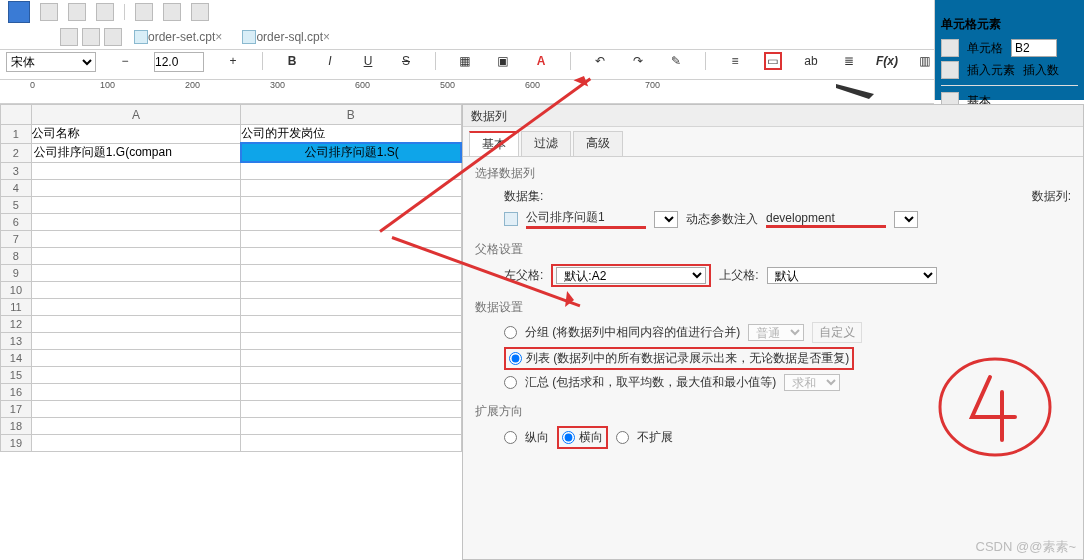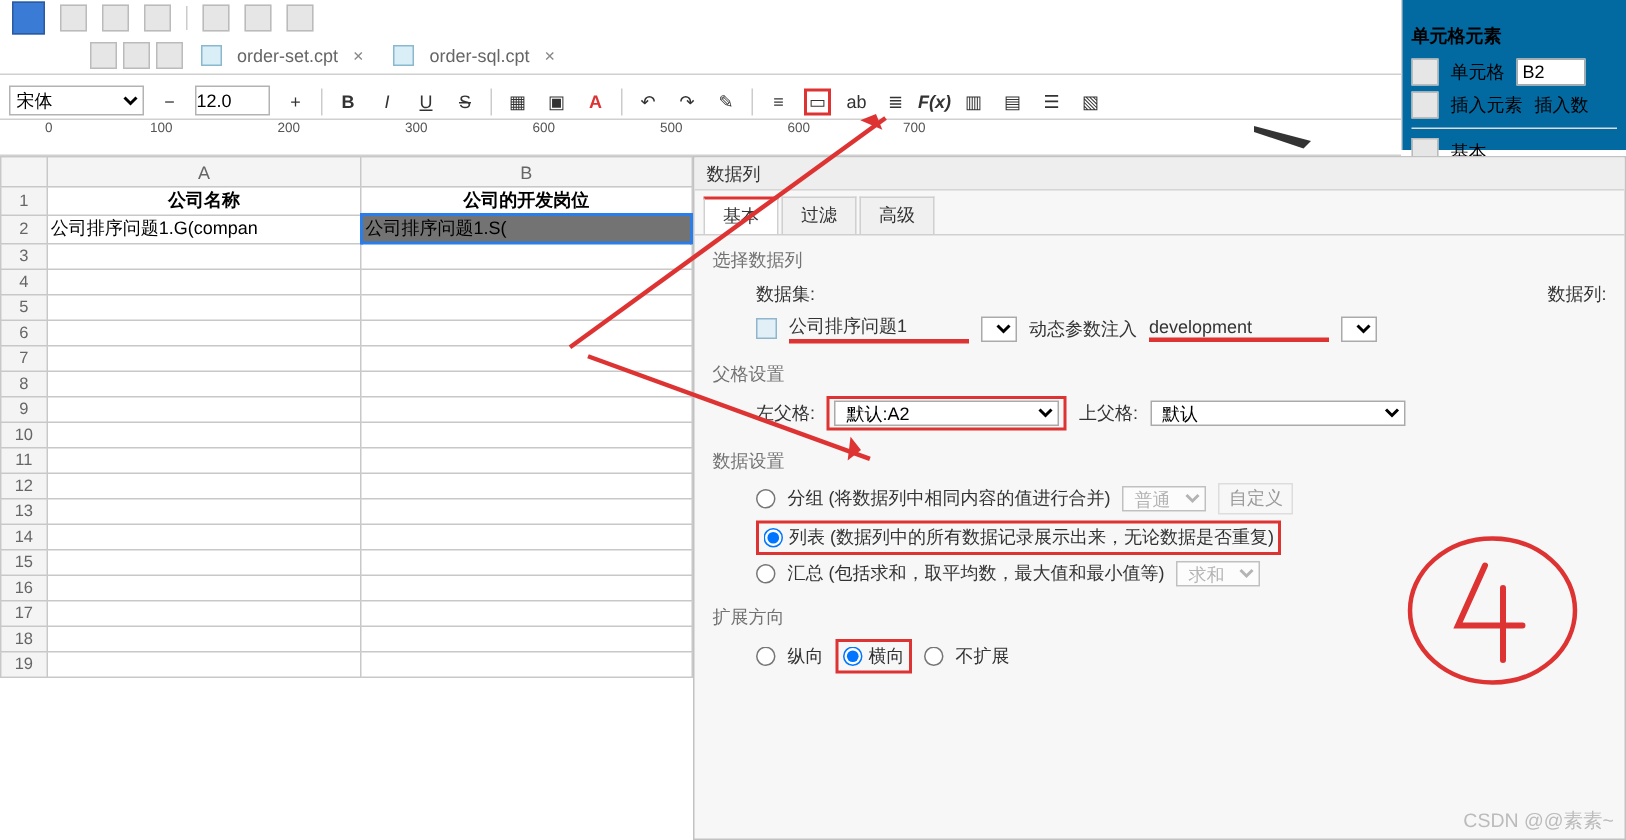--- a/index.html
+++ b/index.html
@@ -7,26 +7,26 @@
 
   
   .top-icons { display: flex; align-items: center; gap: 10px; padding: 4px 8px; height: 24px; }
   .top-icons .ic { width: 18px; height: 18px; background: #e6e6e6; border: 1px solid #bbb; }
   .top-icons .blue { background: #3a7bd5; border-color: #2a5ba0; width: 22px; height: 22px; }
   .top-icons .sep { width: 1px; height: 16px; background: #ccc; }
 
   
   .tabbar { display: flex; align-items: center; height: 26px; border-bottom: 1px solid #d0d0d0; padding-left: 60px; gap: 4px; }
   .tabbar .ic { width: 18px; height: 18px; background: #e6e6e6; border: 1px solid #bbb; }
-  .tab { display: flex; align-items: center; gap: 10px; font-size: 12px; color: #666; padding: 2px 8px; }
+  .tab { display: flex; align-items: center; gap: 0; font-size: 12px; color: #666; padding: 2px 8px; }
   .tab .cls { font-size: 12px; color: #888; }
   .tab .ic2 { width: 14px; height: 14px; background: #d9eef7; border: 1px solid #8ab9cf; }
 
   
-  .fmtbar { display: flex; align-items: flex-end; gap: 8px; height: 30px; padding: 2px 6px; border-bottom: 1px solid #d0d0d0; font-size: 12px; }
+  .fmtbar { display: flex; align-items: flex-start; gap: 20px; height: 30px; padding: 2px 6px; border-bottom: 1px solid #d0d0d0; font-size: 12px; }
   .fmtbar select, .fmtbar input { font-size: 12px; height: 20px; border: 1px solid #b3b3b3; background: #fff; }
   .fmtbar .fnt { width: 90px; }
   .fmtbar .sz { width: 50px; }
   .fmtbar .btn { width: 18px; height: 18px; display: inline-flex; align-items: center; justify-content: center; border: 1px solid transparent; color: #333; font-size: 12px; }
   .fmtbar .sep { width: 1px; height: 18px; background: #ccc; }
   .fmtbar .boxed { border: 2px solid #d33; padding: 0 2px; }
   .fmtbar .fx { font-style: italic; font-weight: bold; }
 
   
   .rightpanel { position: absolute; top: 0; right: 0; width: 150px; height: 100px; border-left: 1px solid #d0d0d0; background: #0369a1; font-size: 12px; padding: 16px 6px; }
@@ -39,22 +39,22 @@
   .ruler .tick { position: absolute; top: 0; font-size: 9px; color: #555; }
 
   
   .sheet { position: absolute; left: 0; top: 104px; width: 462px; bottom: 0; overflow: hidden; background: #fff; }
   .sheet table { border-collapse: collapse; width: 100%; }
   .sheet td, .sheet th { border: 1px solid #c8c8c8; font-size: 12px; height: 17px; text-align: center; }
   .sheet .rh { width: 28px; background: #f4f4f4; color: #666; font-size: 11px; }
   .sheet .ch { background: #f4f4f4; color: #666; font-size: 12px; height: 20px; }
   .sheet .colA { width: 190px; }
   .sheet .colB { width: 200px; }
-  .sheet .hcell { font-weight: bold; text-align: center; }
-  .sheet .sel { background: #737373; border: 2px solid #2b7de9 !important; text-align: left; padding-left: 2px; }
+  .sheet .hcell { font-weight: normal; text-align: left; }
+  .sheet .sel { background: #0ea5e9; border: 2px solid #2b7de9 !important; text-align: center; padding-left: 2px; }
   .sheet .dat { text-align: left; padding-left: 2px; }
 
   
   .anno4 { position: absolute; right: 24px; top: 352px; width: 130px; height: 110px; }
 
   
   .dialog { position: absolute; left: 462px; top: 104px; right: 0; bottom: 0; background: #f7f7f7; border: 1px solid #c2c2c2; font-size: 12px; color: #333; }
   .dialog .titlebar { height: 22px; background: #eee; border-bottom: 1px solid #d5d5d5; padding: 3px 8px; }
   .dialog .tabs { display: flex; gap: 2px; padding: 4px 6px 0 6px; border-bottom: 1px solid #d0d0d0; }
   .dialog .tabs .dtab { padding: 3px 12px; border: 1px solid #d0d0d0; border-bottom: none; background: #f0f0f0; font-size: 12px; }
@@ -156,21 +156,21 @@
 </div>
 
 <div class="ruler">
   <span class="tick" style="left:30px">0</span>
   <span class="tick" style="left:100px">100</span>
   <span class="tick" style="left:185px">200</span>
   <span class="tick" style="left:270px">300</span>
   <span class="tick" style="left:355px">600</span>
   <span class="tick" style="left:440px">500</span>
   <span class="tick" style="left:525px">600</span>
-  <span class="tick" style="left:602px">700</span>
+  <span class="tick" style="left:645px">700</span>
   <div style="position:absolute;right:40px;top:2px;">
     <svg width="60" height="20">
         <path d="M2 2 L40 12 L35 17 L2 6 Z" fill="#333"></path>
       </svg>
   </div>
 </div>
 
 <div class="sheet">
   <table>
     <tbody>

